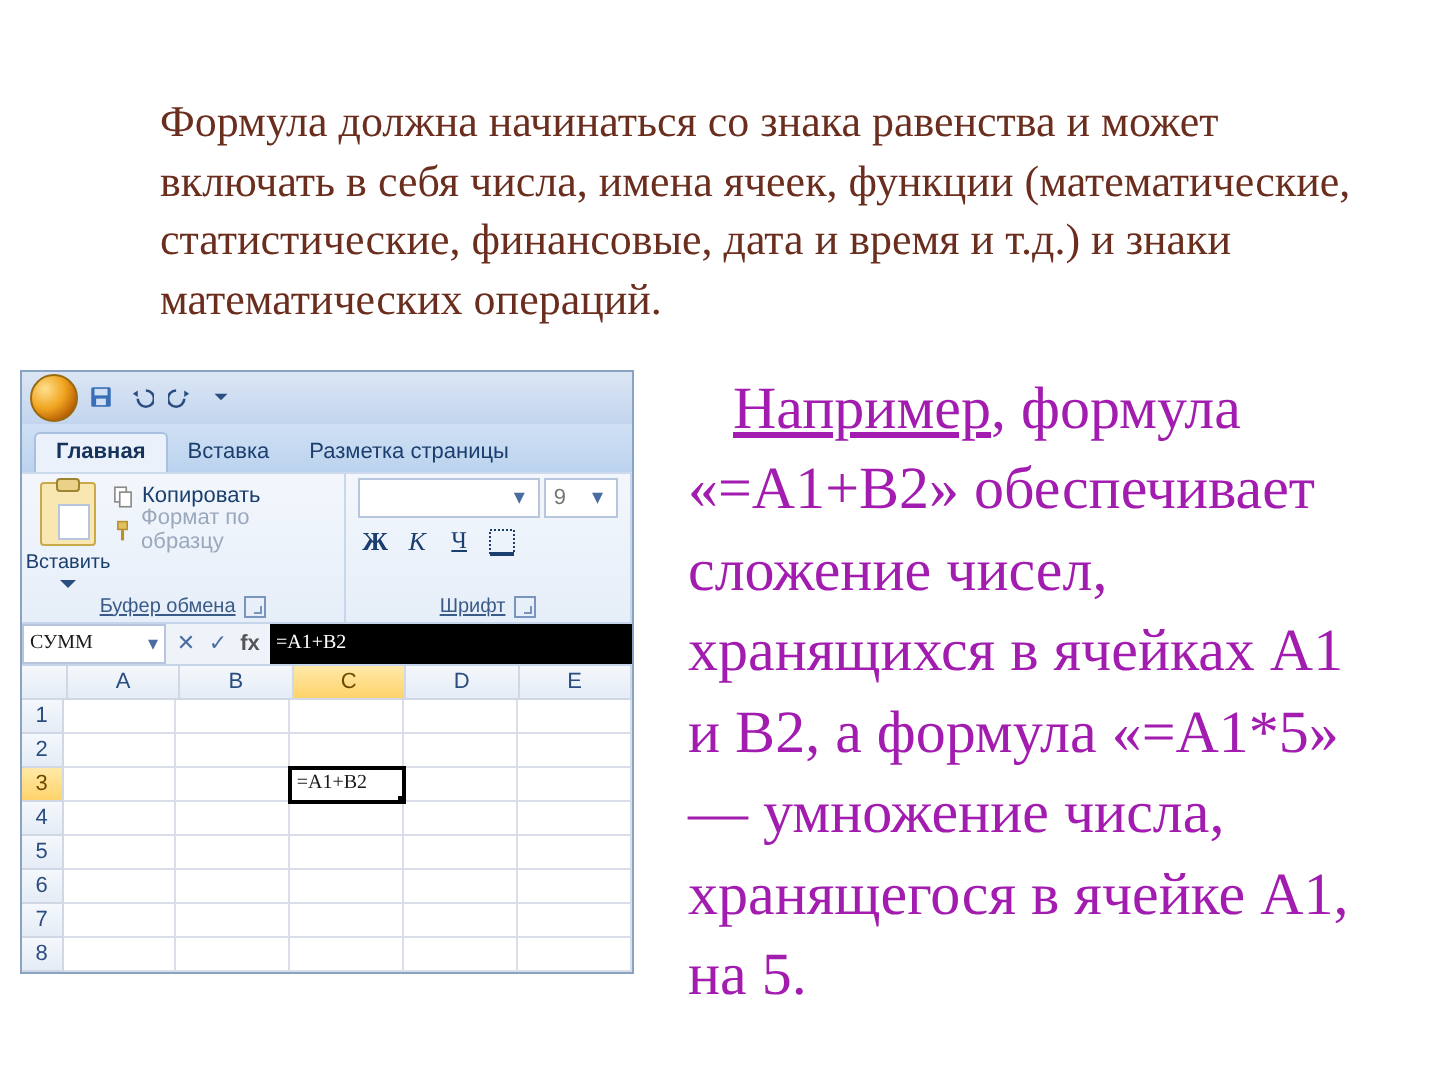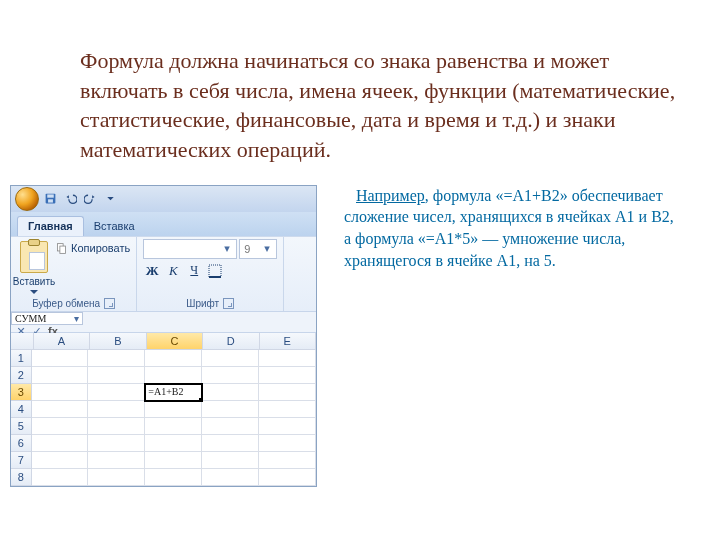--- a/index.html
+++ b/index.html
@@ -13,21 +13,21 @@
   .orb{width:22px;height:22px;border-radius:50%;background:radial-gradient(circle at 30% 30%,#ffdf8e,#f0a420 45%,#b35b00 80%);border:1px solid #9a6a10;}
   .qat-btn{width:18px;height:18px;border-radius:2px;display:flex;align-items:center;justify-content:center;color:#2a4d80;}
   .qat-btn svg{width:13px;height:13px;}
   
   .tabs{display:flex;align-items:flex-end;height:24px;background:linear-gradient(#cfe0f4,#bcd3ee);padding-left:6px;gap:0;}
   .tab{padding:3px 10px 4px;color:#1a3e6e;border-radius:3px 3px 0 0;cursor:default;}
   .tab.active{background:#eaf1fb;border:1px solid #a9bfe0;border-bottom:none;color:#15325a;font-weight:bold;}
   
   .ribbon{display:flex;height:74px;background:linear-gradient(#f3f7fc,#e6eef9);border-top:1px solid #cddaed;}
   .grp{border-right:1px solid #c9d7eb;padding:2px 6px 0;display:flex;flex-direction:column;justify-content:space-between;}
-  .grp-title{font-size:10px;color:#3a5a88;text-align:center;padding:1px 0 2px;display:flex;align-items:center;justify-content:center;gap:4px;}
+  .grp-title{font-size:10px;color:#3a5a88;text-align:center;padding:1px 0 2px;display:flex;align-items:center;justify-content:center;gap:4px;text-decoration:underline;}
   .grp-title .lau{width:9px;height:9px;border:1px solid #7a95bd;position:relative;}
   .grp-title .lau::after{content:"";position:absolute;right:1px;bottom:1px;width:3px;height:3px;border-right:1px solid #7a95bd;border-bottom:1px solid #7a95bd;}
   .clip-row{display:flex;gap:4px;}
   .paste-big{width:34px;display:flex;flex-direction:column;align-items:center;gap:3px;padding-top:2px;}
   .paste-big .ic{width:26px;height:30px;background:#f9e7b2;border:1px solid #caa94a;border-radius:2px;position:relative;}
   .paste-big .ic::before{content:"";position:absolute;top:-3px;left:7px;width:10px;height:5px;border:1px solid #9c8430;border-radius:2px;background:#e9d188;}
   .paste-big .ic::after{content:"";position:absolute;bottom:2px;right:2px;width:14px;height:16px;background:#fff;border:1px solid #b8c6dd;}
   .paste-big .lbl{font-size:10px;color:#1a3e6e;}
   .mini-stack{display:flex;flex-direction:column;gap:0px;padding-top:1px;}
   .mini{display:flex;align-items:center;gap:3px;height:17px;color:#1a3e6e;}
@@ -36,41 +36,41 @@
   .font-grp{min-width:128px;}
   .font-row1{display:flex;gap:2px;}
   .combo{height:18px;background:#fff;border:1px solid #b8c6dd;display:flex;align-items:center;justify-content:space-between;padding:0 2px 0 4px;color:#777;}
   .combo .dd{width:10px;color:#4a6da1;}
   .font-row2{display:flex;gap:3px;margin-top:3px;}
   .fbtn{width:18px;height:18px;display:flex;align-items:center;justify-content:center;color:#1a3e6e;border-radius:2px;}
   .fbtn.b{font-weight:bold;font-family:"Times New Roman";font-size:13px;}
   .fbtn.i{font-style:italic;font-family:"Times New Roman";font-size:13px;}
   .fbtn.u{text-decoration:underline;font-family:"Times New Roman";font-size:12px;}
   
-  .fbar{display:flex;height:20px;background:#eef3fa;border-top:1px solid #c7d5ea;border-bottom:1px solid #c7d5ea;align-items:stretch;flex-direction:column;}
+  .fbar{display:flex;height:20px;background:#eef3fa;border-top:1px solid #c7d5ea;border-bottom:1px solid #c7d5ea;align-items:stretch;}
   .namebox{width:64px;background:#fff;border:1px solid #b8c6dd;display:flex;align-items:center;padding:0 3px;font-size:10px;font-family:Tahoma;}
   .namebox .dd{margin-left:auto;color:#4a6da1;}
   .fx-btns{display:flex;align-items:center;gap:2px;padding:0 3px;}
   .fx-btns span{width:14px;text-align:center;color:#4a6da1;font-size:11px;}
   .fx-btns .fx{font-weight:bold;color:#555;}
   .formula-input{flex:1;background:#000;color:#fff;font-size:10px;font-family:Tahoma;display:flex;align-items:center;padding:0 3px;}
   
   .sheet{background:#fff;}
   .colhdrs{display:flex;height:17px;}
   .rownum,.colhdr,.corner{border-right:1px solid #d0d7e5;border-bottom:1px solid #d0d7e5;background:linear-gradient(#f5f8fc,#e5ecf6);display:flex;align-items:center;justify-content:center;color:#2a4d80;}
   .corner{width:22px;}
   .colhdr{width:56px;}
   .colhdr.sel{background:linear-gradient(#ffe9a8,#ffd36b);color:#6b4a00;}
   .row{display:flex;height:17px;}
   .rownum{width:22px;}
   .rownum.sel{background:linear-gradient(#ffe9a8,#ffd36b);color:#6b4a00;}
   .cell{width:56px;border-right:1px solid #d9dee8;border-bottom:1px solid #d9dee8;background:#fff;display:flex;align-items:center;padding:0 3px;font-size:10px;font-family:Tahoma;}
   .cell.active{outline:2px solid #000;outline-offset:-1px;position:relative;z-index:2;}
   .cell.active::after{content:"";position:absolute;right:-2px;bottom:-2px;width:4px;height:4px;background:#000;}
-  .para{font-size:16px;line-height:1.35;color:#0369a1;margin-left:24px;}
+  .para{font-size:30px;line-height:1.35;color:#a21caf;margin-left:24px;}
   .para .lead{text-decoration:underline;}
 </style>
 </head>
 <body>
 
 <div class="slide">
   <div class="title-text">Формула должна начинаться со знака равенства и может включать в себя числа, имена ячеек, функции (математические, статистические, финансовые, дата и время и т.д.) и знаки математических операций.</div>
 
   <div class="body-row">
     <div class="excel-shot">
@@ -100,39 +100,47 @@
           <div class="qat-btn">
               <svg viewBox="0 0 16 16">
                 <path d="M4 6l4 4 4-4z" fill="#2a4d80"></path>
               </svg>
             </div>
         </div>
 
         <div class="tabs">
           <div class="tab active">Главная</div>
           <div class="tab">Вставка</div>
+          <div class="tab">Разметка страницы</div>
         </div>
 
         <div class="ribbon">
           <div class="grp">
             <div class="clip-row">
               <div class="paste-big">
                 <div class="ic"></div>
                 <div class="lbl">Вставить</div>
                 <svg width="8" height="5" viewBox="0 0 8 5">
                     <path d="M0 0l4 4 4-4z" fill="#2a4d80"></path>
                   </svg>
               </div>
               <div class="mini-stack">
                 <div class="mini">
                   <svg viewBox="0 0 16 16">
                       <rect x="3" y="2" width="7" height="9" fill="#fff" stroke="#888"></rect>
                       <rect x="6" y="5" width="7" height="9" fill="#fff" stroke="#888"></rect>
                     </svg>
                   <span>Копировать</span>
+                </div>
+                <div class="mini disabled">
+                  <svg viewBox="0 0 16 16">
+                      <rect x="5" y="2" width="6" height="5" fill="#e0c060" stroke="#b89030"></rect>
+                      <rect x="7" y="7" width="2" height="7" fill="#b89030"></rect>
+                    </svg>
+                  <span>Формат по образцу</span>
                 </div>
               </div>
             </div>
             <div class="grp-title">
                 <span>Буфер обмена</span>
                 <span class="lau"></span>
               </div>
           </div>
           <div class="grp font-grp">
             <div>

